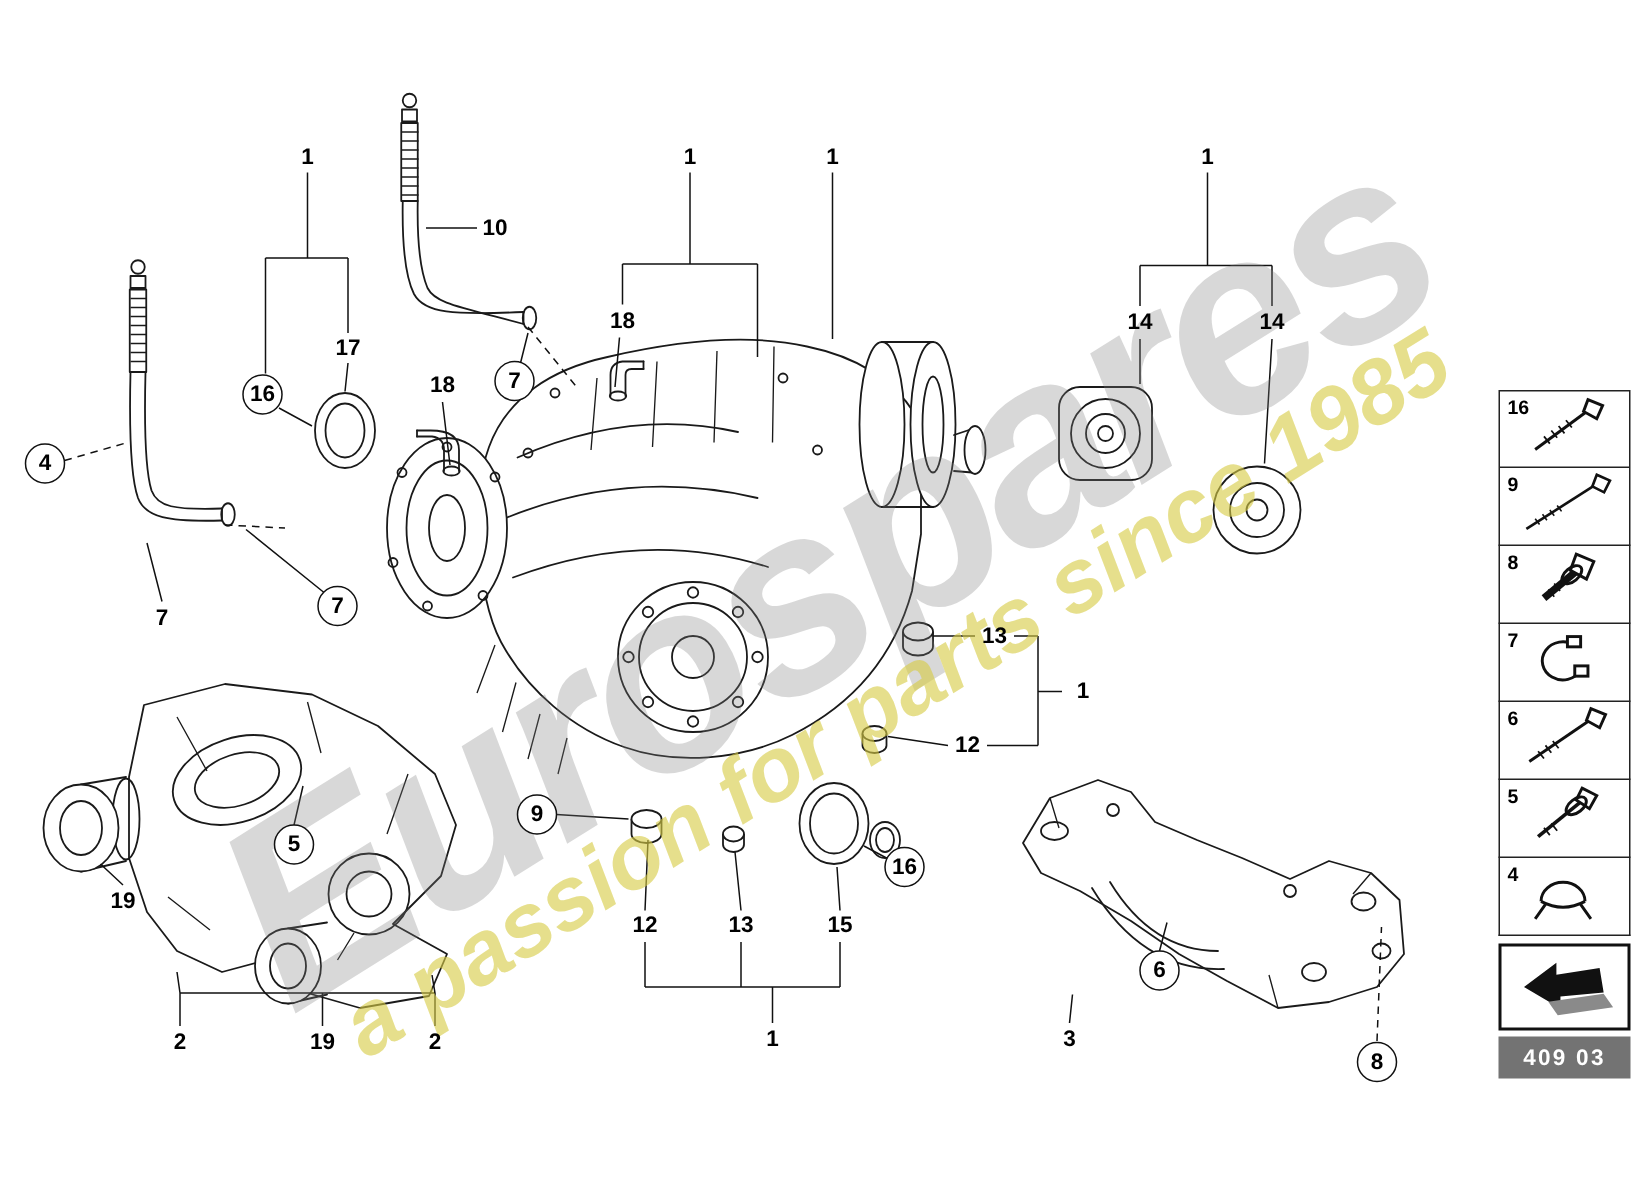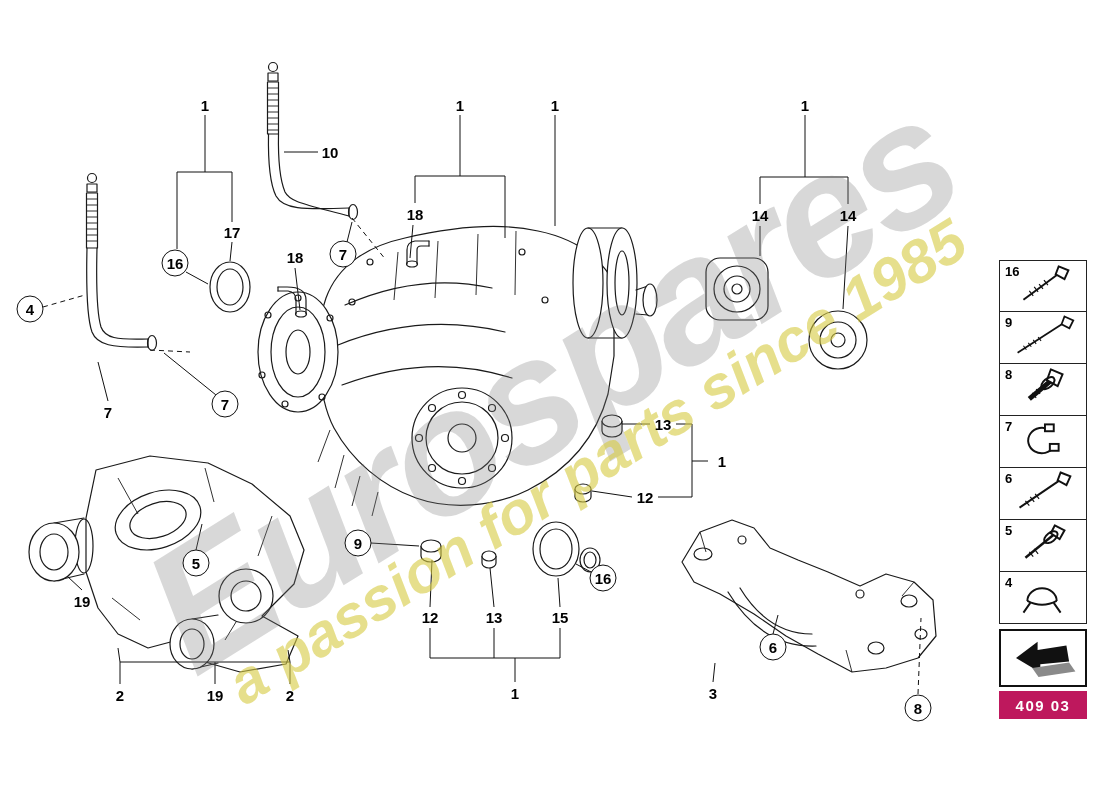--- a/index.html
+++ b/index.html
@@ -22,21 +22,21 @@
            color:#000;z-index:4;line-height:1;cursor:pointer}
   .callout.circled{width:27px;height:27px;border:1.6px solid #111;border-radius:50%;
            background:#fff;display:flex;align-items:center;justify-content:center}
   .legend{position:absolute;left:999px;top:260px;width:88px;z-index:3}
   .legend-cell{position:relative;height:52px;border:1.6px solid #222;border-top:none;cursor:pointer}
   .legend-cell:first-child{border-top:1.6px solid #222}
   .legend-num{position:absolute;left:5px;top:3px;font-size:13px;font-weight:bold;color:#000}
   .legend-icon{position:absolute;left:0;top:1px;width:86px;height:48px}
   .nav-box{position:absolute;left:999px;top:629px;width:88px;height:58px;border:2px solid #111;
            z-index:3;display:flex;align-items:center;justify-content:center;background:#fff;cursor:pointer}
-  .code-box{position:absolute;left:999px;top:691px;width:88px;height:28px;background:#be185d;color:#fff;
+  .code-box{position:absolute;left:999px;top:691px;width:88px;height:28px;background:#737373;color:#fff;
            z-index:3;display:flex;align-items:center;justify-content:center;
            font-size:15px;font-weight:bold;letter-spacing:1.5px}
 </style>
 </head>
 <body>
 
 <div class="stage">
 
   <svg class="art-layer" width="1100" height="800" viewBox="0 0 1100 800">
 

